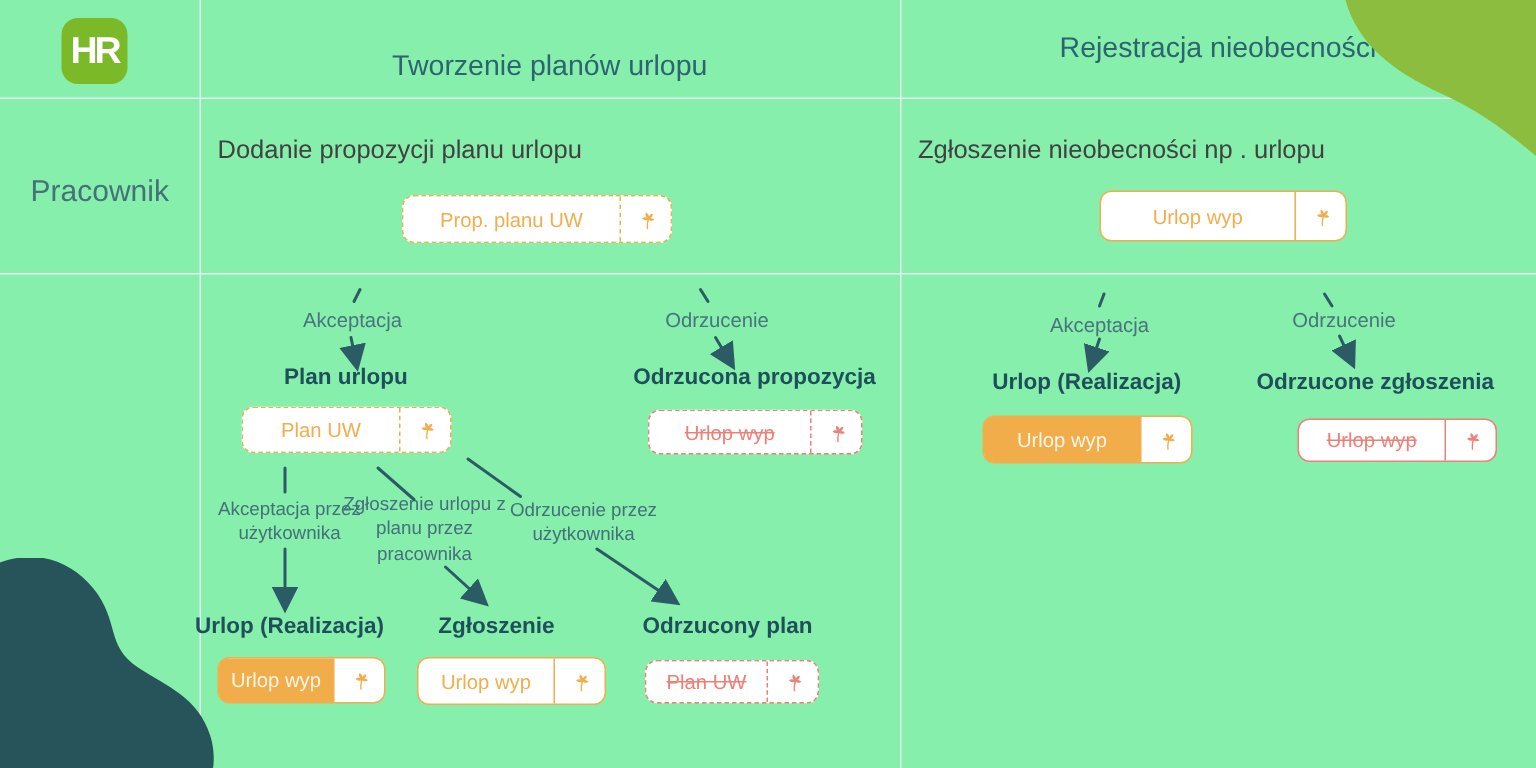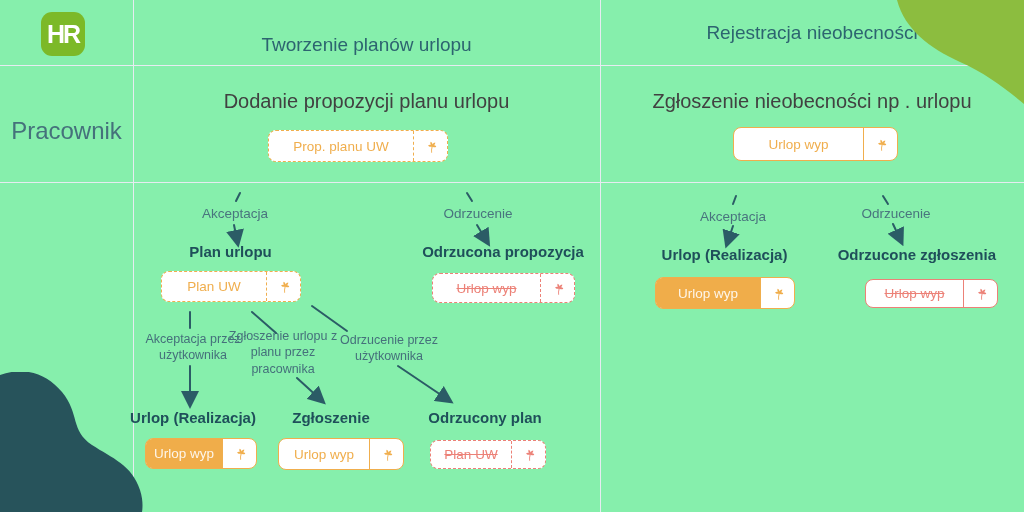--- a/index.html
+++ b/index.html
@@ -11,23 +11,23 @@
   .logo{position:absolute;left:41px;top:12px;width:44px;height:44px;background:#7cb928;
         border-radius:11px;display:flex;align-items:center;justify-content:center;
         color:#ffffff;font-weight:bold;font-size:25px;letter-spacing:-2px;}
 
   .header-group{position:absolute;top:0;height:65px;display:flex;align-items:center;
         justify-content:center;gap:16px;}
   .header-title{font-size:19px;color:#2d6470;}
   .badge{display:inline-block;background:#f6d20e;color:#33332b;font-size:17px;
         padding:5px 18px;clip-path:polygon(7% 0%,93% 0%,100% 50%,93% 100%,7% 100%,0% 50%);}
 
-  .row-label{position:absolute;left:0;width:133px;text-align:center;font-size:24px;color:#45717b;}
-
-  .caption{position:absolute;font-size:20px;color:#414141;text-align:center;}
+  .row-label{position:absolute;left:0;width:133px;text-align:center;font-size:20px;color:#45717b;}
+
+  .caption{position:absolute;font-size:17px;color:#414141;padding-left:12px;}
   .arrow-label{position:absolute;font-size:13.5px;color:#49747e;text-align:center;}
   .node-title{position:absolute;font-weight:bold;font-size:15px;color:#1f4f5a;text-align:center;}
   .flow-label{position:absolute;font-size:12.5px;color:#45707b;text-align:center;line-height:1.3;}
 
   .btn{position:absolute;display:flex;align-items:stretch;border-radius:8px;font-size:13.5px;
        background:#fff;box-sizing:border-box;}
   .btn .lbl{flex:1;display:flex;align-items:center;justify-content:center;padding:0 4px;}
   .btn .ico{width:33px;display:flex;align-items:center;justify-content:center;}
   .btn.orange{border:1.5px solid #f0ae4d;color:#f0ae4d;}
   .btn.orange .ico{border-left:1.5px solid #f0ae4d;}

